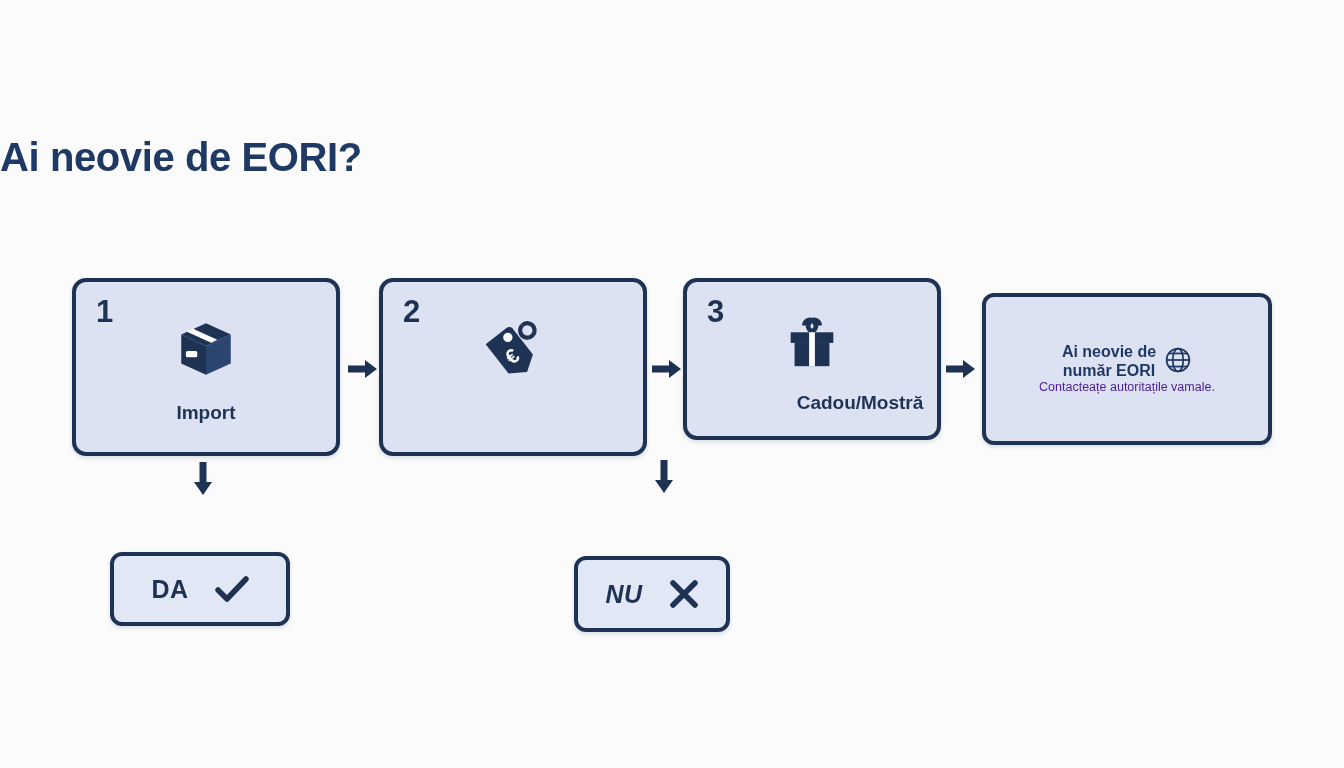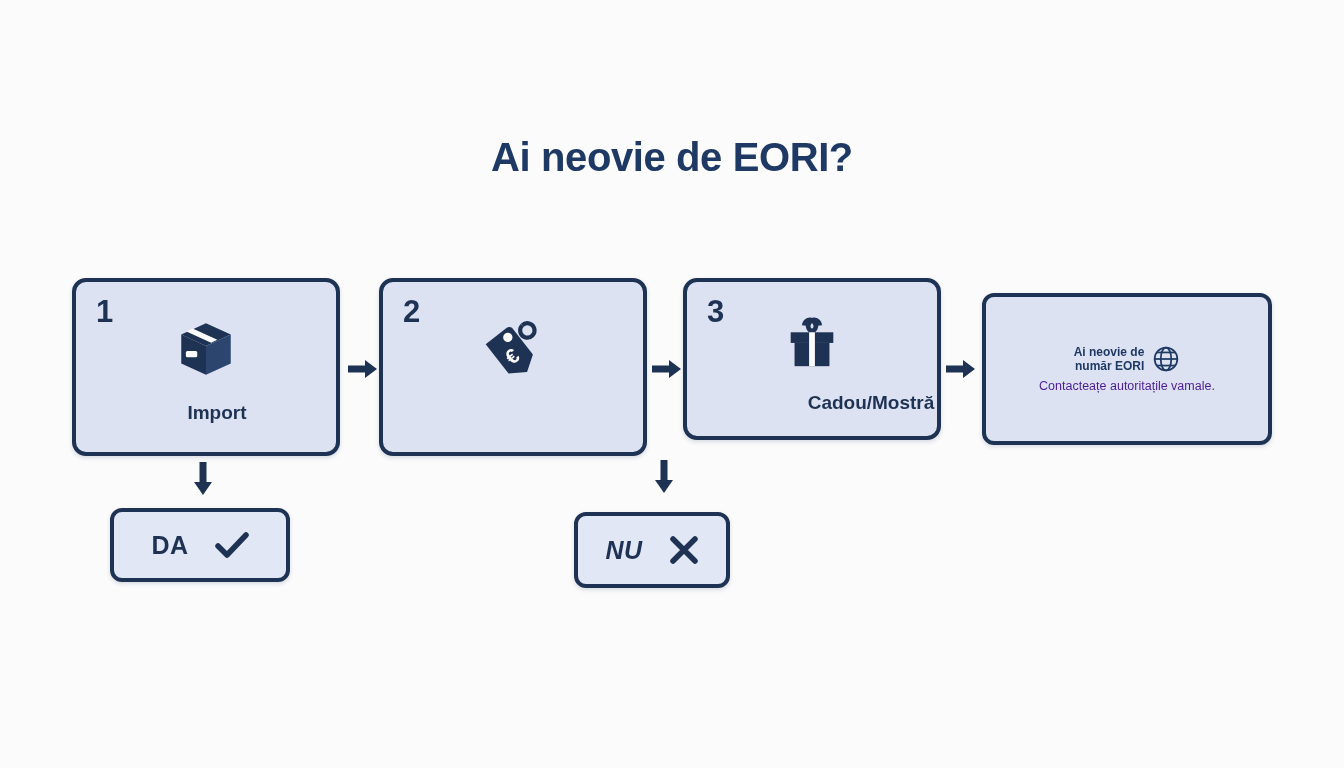--- a/index.html
+++ b/index.html
@@ -13,21 +13,21 @@
     font-family: "Liberation Sans", sans-serif;
     overflow: hidden;
     position: relative;
   }
 
   .page-title {
     position: absolute;
     top: 108px;
     left: 0;
     width: 100%;
-    text-align: center;
+    text-align: left;
     font-size: 40px;
     font-weight: bold;
     color: #1e3a64;
     letter-spacing: -0.4px;
   }
 
   
   .flow-row {
     position: absolute;
     top: 278px;
@@ -75,42 +75,41 @@
 
   .card-label {
     position: absolute;
     bottom: 28px;
     left: 0;
     width: 100%;
     text-align: center;
     font-size: 19px;
     font-weight: bold;
     color: #1e3254;
-    padding-left: 11px;
   }
   .card-3 .card-icon { top: 28px; }
   .card-3 .card-label { bottom: 22px; margin-left: 48px; }
 
   
   .result-inner {
     position: absolute;
     inset: 0;
     display: flex;
     flex-direction: column;
     align-items: center;
     justify-content: center;
     padding: 10px 14px;
     box-sizing: border-box;
   }
   .result-heading {
-    font-size: 12px;
+    font-size: 16px;
     font-weight: bold;
     color: #1e3a64;
     line-height: 1.18;
-    text-align: right;
+    text-align: center;
     max-width: 200px;
   }
   .result-heading-row {
     display: flex;
     align-items: flex-start;
     justify-content: center;
     gap: 8px;
   }
   .globe-wrap {
     align-self: flex-end;
@@ -151,20 +150,21 @@
     position: absolute;
     box-sizing: border-box;
     background: #e2e7f5;
     border: 4px solid #1e3254;
     border-radius: 12px;
     display: flex;
     align-items: center;
     justify-content: center;
     gap: 26px;
     box-shadow: 0 2px 4px rgba(30,50,84,0.16);
+    margin-top: 44px;
   }
   .badge-da { left: 110px; top: 508px; width: 180px; height: 74px; }
   .badge-nu { left: 574px; top: 512px; width: 156px; height: 76px; font-style: italic; }
 
   .badge-text {
     font-size: 25px;
     font-weight: bold;
     color: #1e3254;
     letter-spacing: 0.5px;
   }

